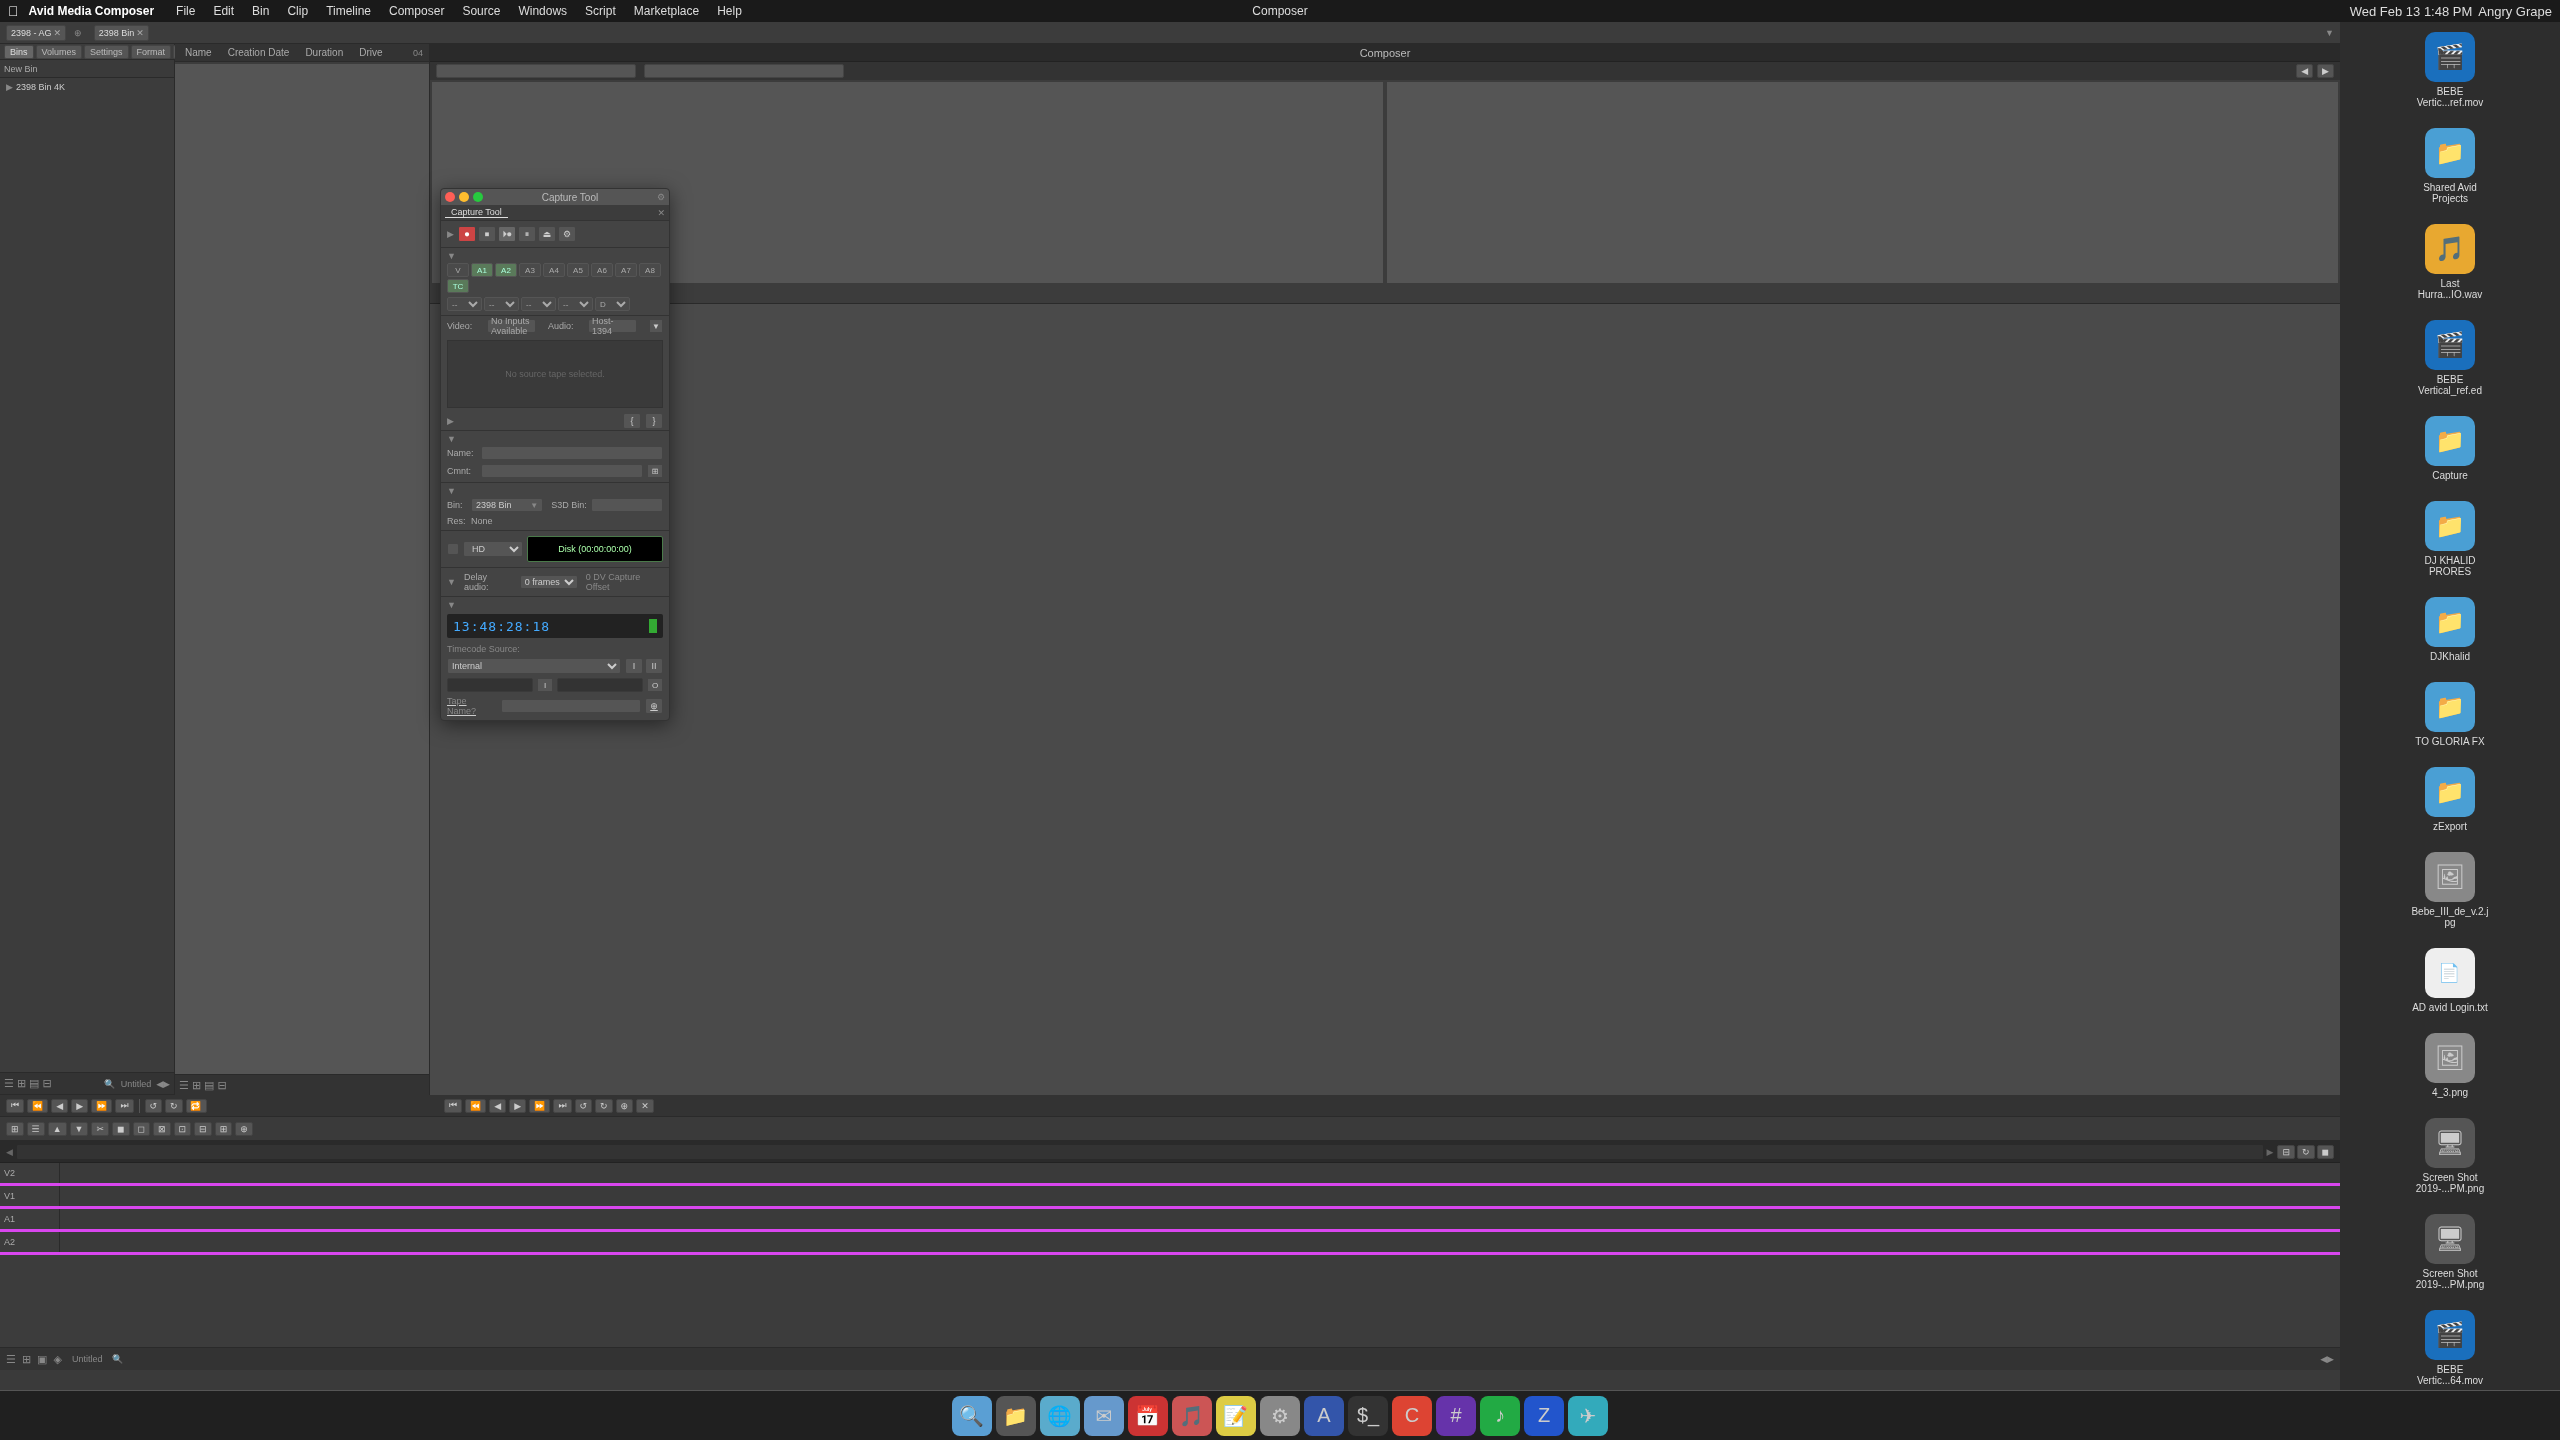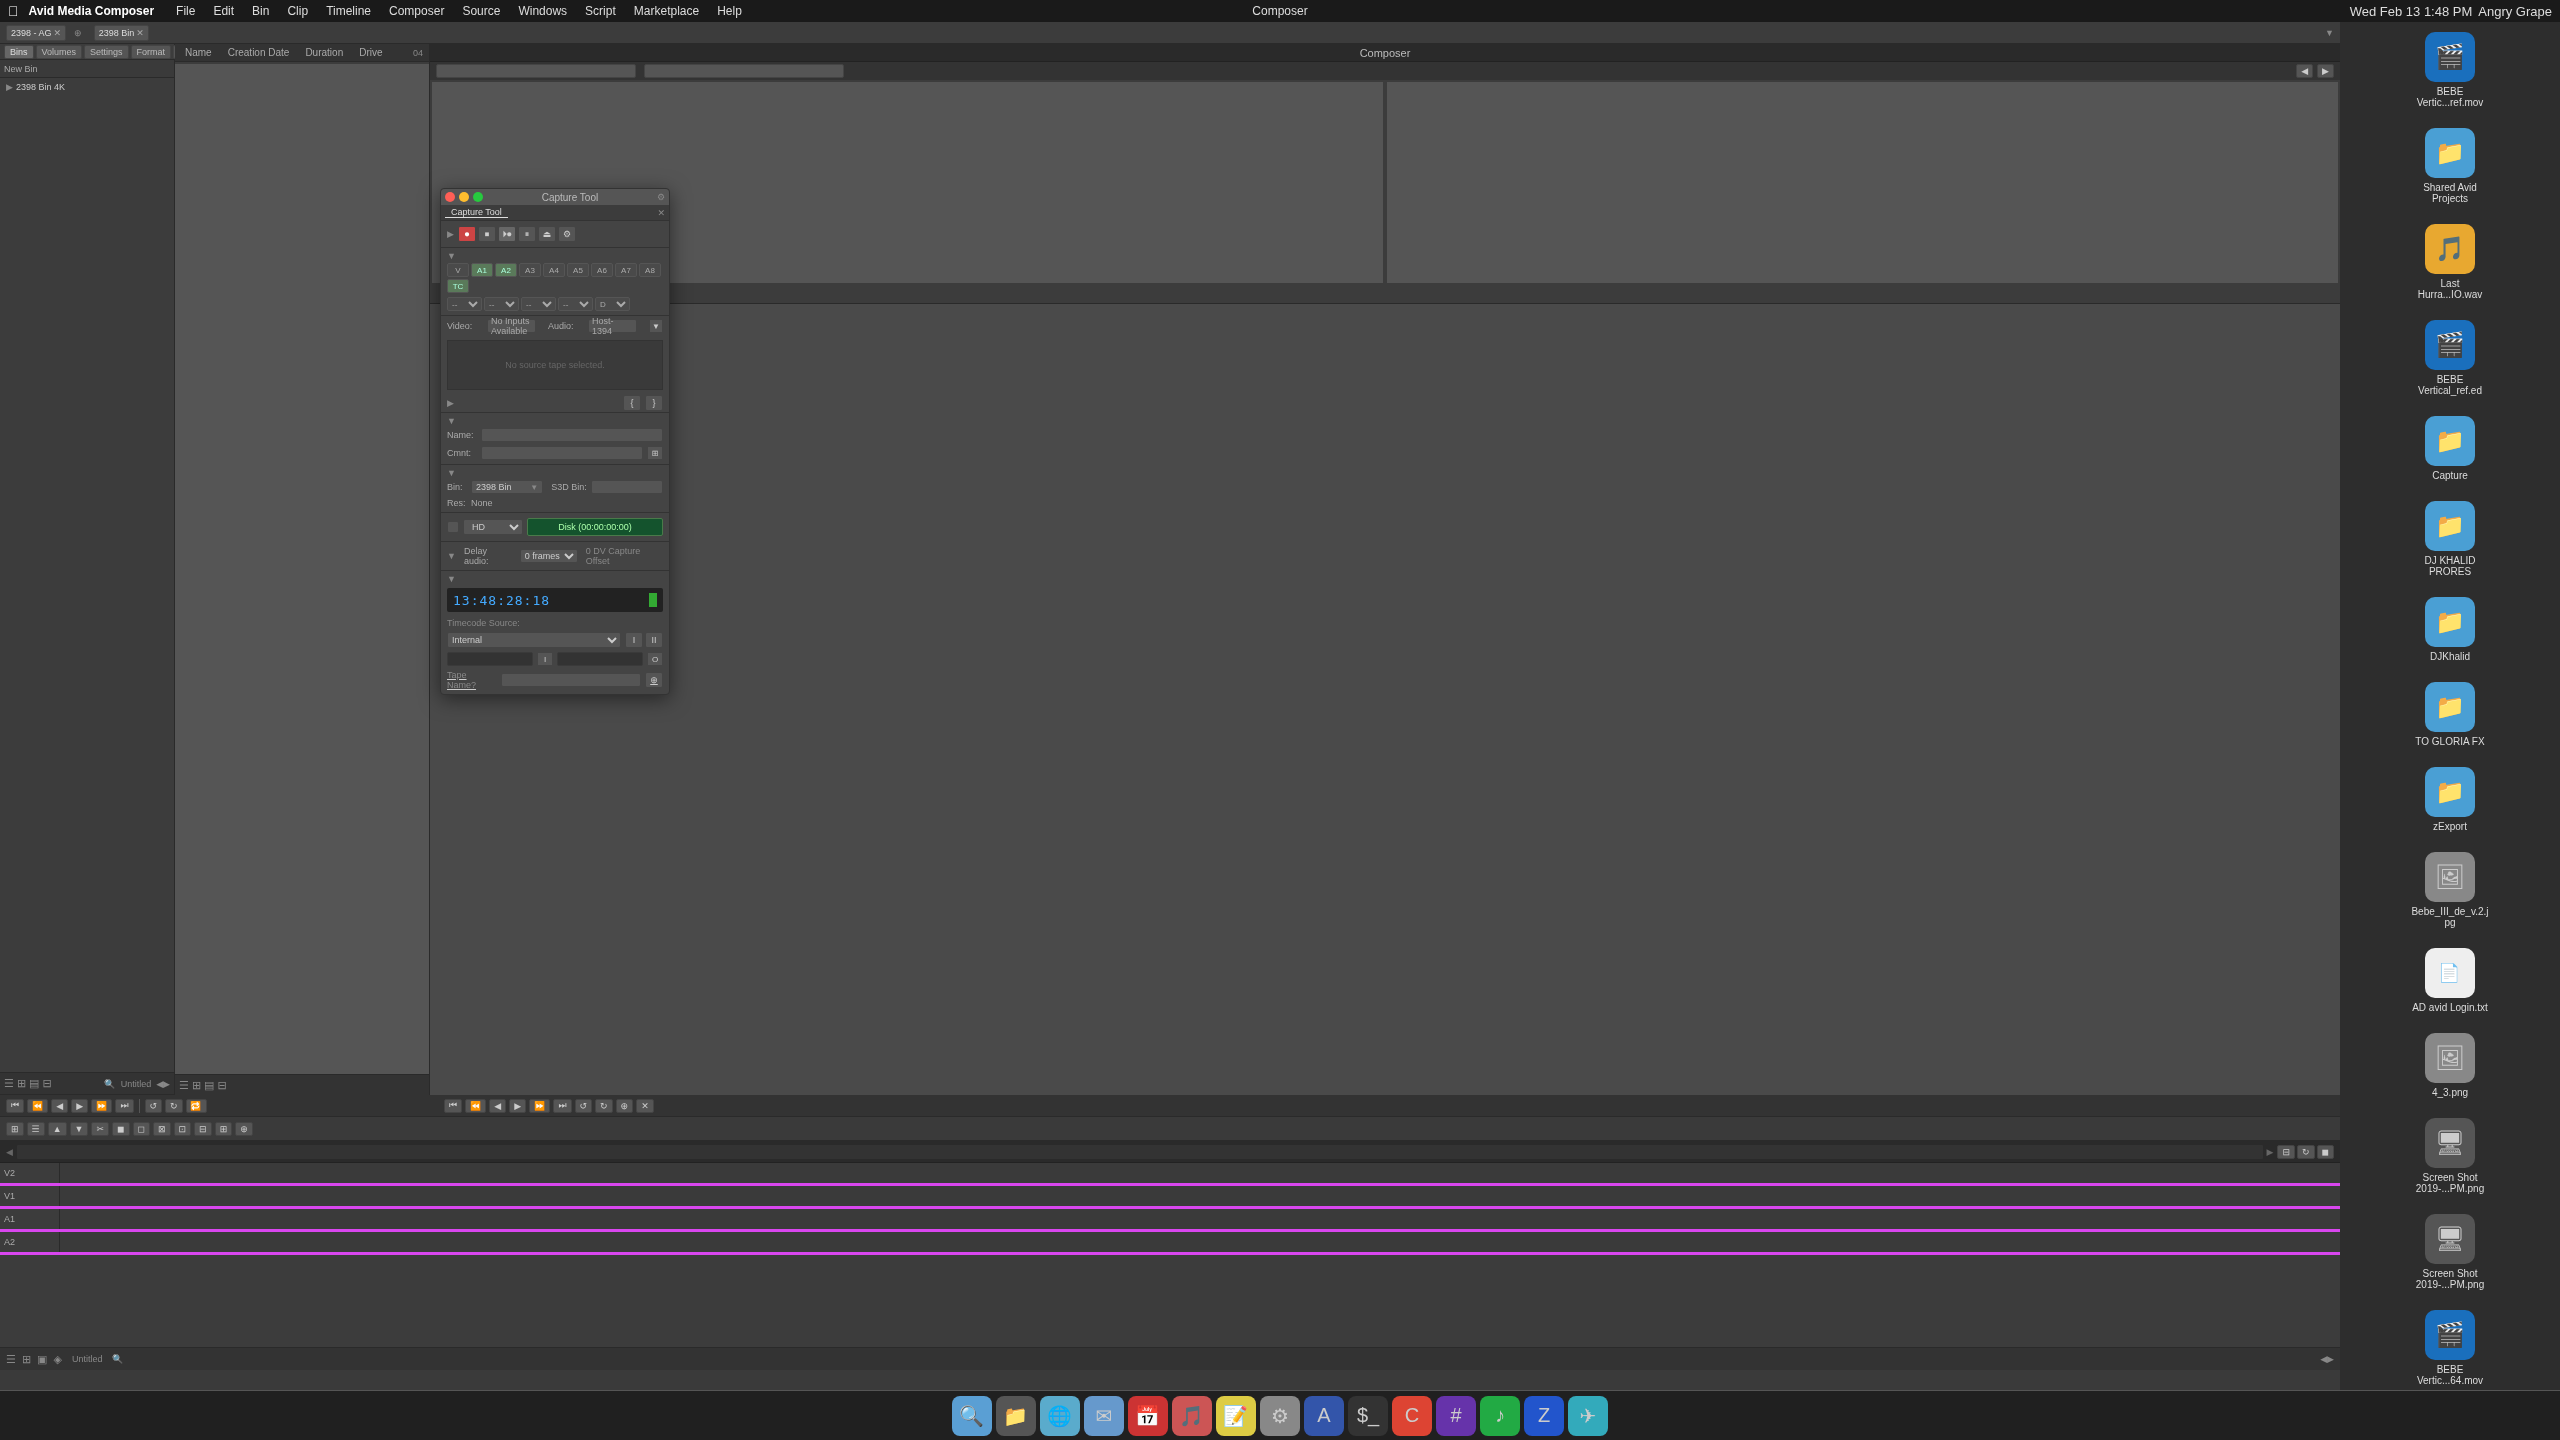--- a/index.html
+++ b/index.html
@@ -408,21 +408,21 @@
       width: 14px; height: 14px;
       background: #555;
       border: 1px solid #444;
       display: flex;
       align-items: center;
       justify-content: center;
       font-size: 8px;
       cursor: pointer;
     }
     .capture-preview {
-      height: 50px;
+      height: 68px;
       background: #3a3a3a;
       margin: 4px 6px;
       border: 1px solid #333;
       display: flex;
       align-items: center;
       justify-content: center;
     }
     .field-row {
       display: flex;
       align-items: center;
@@ -498,22 +498,22 @@
       background: #555;
       border: 1px solid #444;
       border-radius: 2px;
       font-size: 9px;
       color: #ccc;
       padding: 0 4px;
       width: 60px;
     }
     .disk-btn {
       flex: 1;
-      height: 18px;
-      background: #14532d;
+      height: 26px;
+      background: #000000;
       border: 1px solid #4a7a4a;
       border-radius: 2px;
       font-size: 9px;
       color: #afa;
       cursor: pointer;
       display: flex;
       align-items: center;
       justify-content: center;
     }
     .delay-row {

